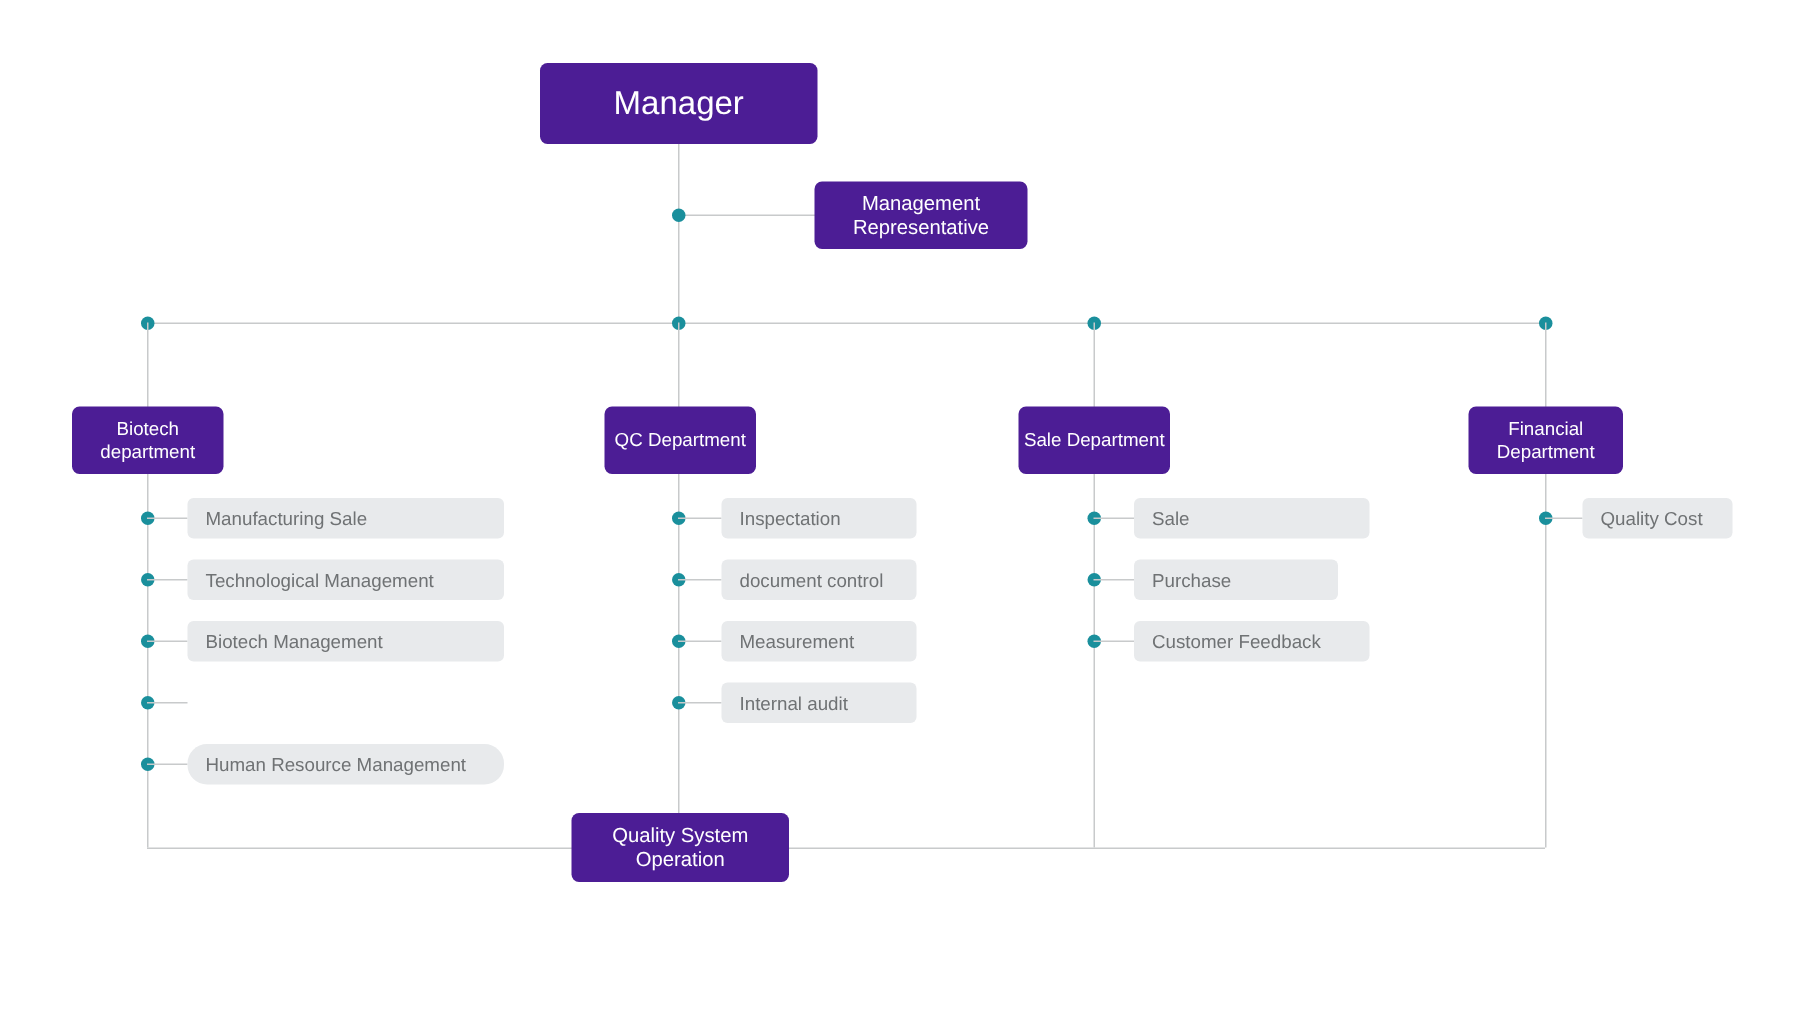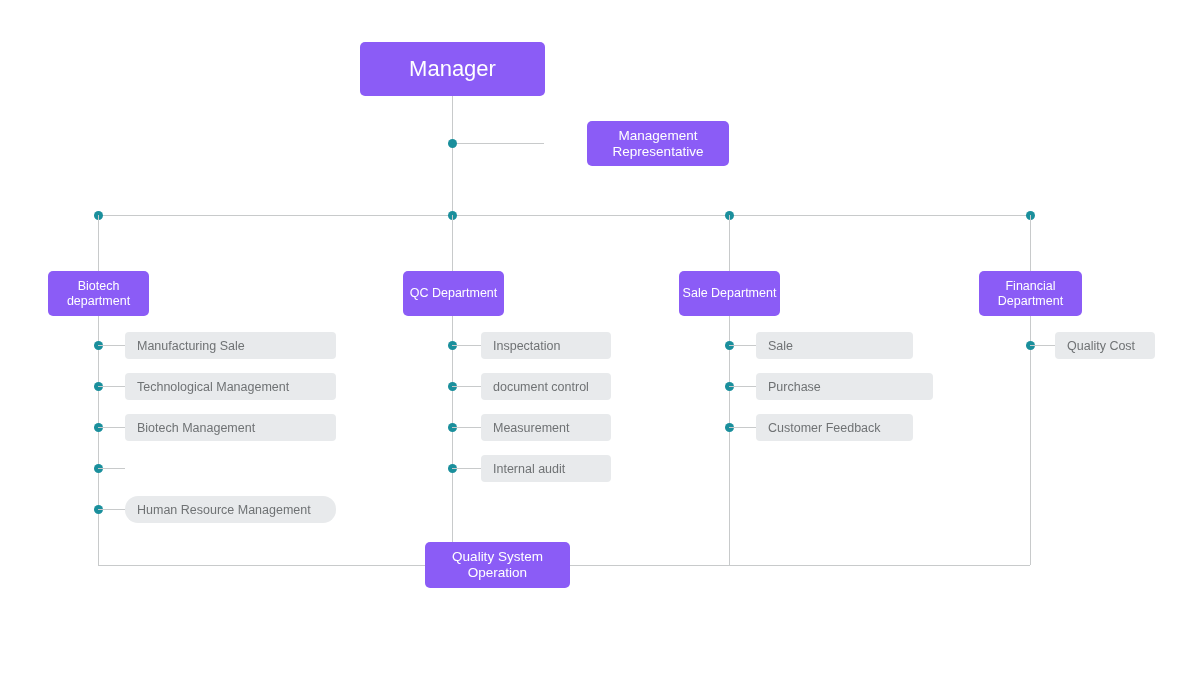--- a/index.html
+++ b/index.html
@@ -35,37 +35,36 @@
     position: absolute;
     width: 9px;
     height: 9px;
     border-radius: 50%;
     background: #1a8f9c;
   }
 
   
   .tealbox {
     position: absolute;
-    background: #8b5cf6;
+    background: #4c1d95;
     border-radius: 5px;
     color: #ffffff;
     display: flex;
     align-items: center;
     justify-content: center;
     text-align: center;
     box-sizing: border-box;
     line-height: 1.18;
   }
   .tealbox.manager {
     font-size: 22px;
     font-weight: normal;
   }
   .tealbox.small {
     font-size: 13.5px;
-    margin-left: 44px;
   }
   .tealbox.dept {
     font-size: 12.5px;
   }
 
   
   .greybox {
     position: absolute;
     background: #e8eaec;
     border-radius: 4px;
@@ -136,21 +135,21 @@
 
   <div class="node-dot" style="left:725px; top:341px;"></div>
   <div class="node-dot" style="left:725px; top:382px;"></div>
   <div class="node-dot" style="left:725px; top:423px;"></div>
 
   <div class="hline" style="left:729px; top:345px; width:27px;"></div>
   <div class="hline" style="left:729px; top:386px; width:27px;"></div>
   <div class="hline" style="left:729px; top:427px; width:27px;"></div>
 
   <div class="greybox" style="left:756px; top:332px; width:157px; height:27px;">Sale</div>
-  <div class="greybox" style="left:756px; top:373px; width:177px; height:27px;">Purchase</div>
+  <div class="greybox" style="left:756px; top:373px; width:136px; height:27px;">Purchase</div>
   <div class="greybox" style="left:756px; top:414px; width:157px; height:27px;">Customer Feedback</div>
 
   <div class="node-dot" style="left:1026px; top:341px;"></div>
   <div class="hline" style="left:1030px; top:345px; width:25px;"></div>
   <div class="greybox" style="left:1055px; top:332px; width:100px; height:27px;">Quality Cost</div>
 
   <div class="tealbox manager" style="left:360px; top:42px; width:185px; height:54px;">Manager</div>
 
   <div class="tealbox small" style="left:543px; top:121px; width:142px; height:45px;">Management Representative</div>
 

